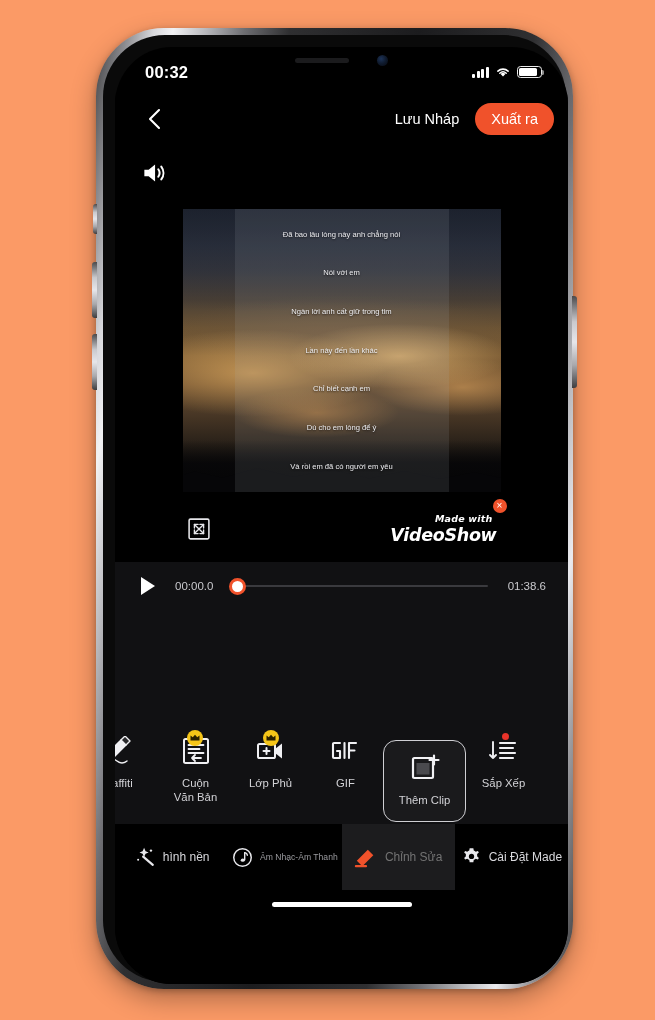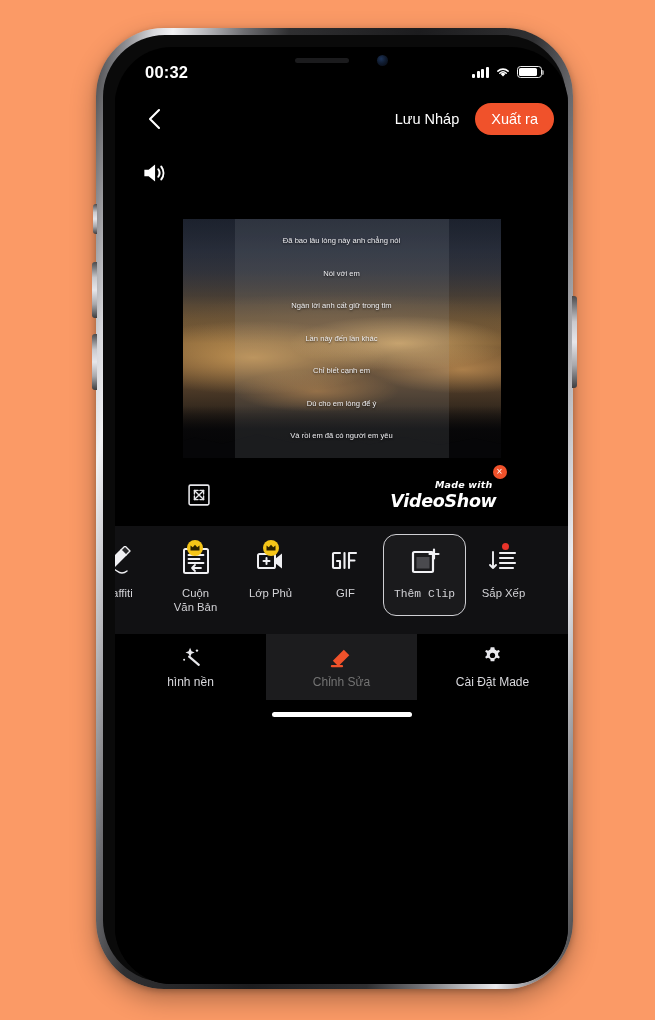--- a/index.html
+++ b/index.html
@@ -205,24 +205,23 @@
 
   
   .preview-wrap {
     display: flex;
     justify-content: center;
     margin-top: 8px;
   }
   .preview {
     position: relative;
     width: 318px;
-    height: 239px;
+    height: 283px;
     overflow: hidden;
     background: #0b0a0d;
-    margin-top: 10px;
   }
   .preview-bg {
     position: absolute;
     inset: 0;
     background:
       radial-gradient(ellipse 60% 22% at 22% 58%, rgba(255,196,110,0.55) 0%, rgba(255,170,70,0.0) 70%),
       radial-gradient(ellipse 48% 16% at 68% 52%, rgba(255,206,130,0.60) 0%, rgba(255,180,90,0.0) 72%),
       radial-gradient(ellipse 40% 14% at 88% 63%, rgba(255,190,110,0.45) 0%, rgba(255,170,80,0.0) 72%),
       radial-gradient(ellipse 35% 12% at 42% 72%, rgba(255,175,85,0.40) 0%, rgba(255,160,70,0.0) 74%),
       radial-gradient(ellipse 70% 18% at 50% 44%, rgba(120,95,70,0.45) 0%, rgba(60,48,40,0.0) 76%),
@@ -440,23 +439,22 @@
     font-size: 11.3px;
     text-align: center;
     line-height: 1.22;
     white-space: pre-line;
   }
   .tool.selected {
     border: 1.4px solid #cfcfd3;
     border-radius: 13px;
     background: #1a1a1c;
     padding: 10px 0 13px 0;
-    margin-top: 2px;
+    margin-top: 18px;
     width: 83px;
-    font-family: Liberation Mono, monospace;
   }
   .crown {
     position: absolute;
     right: 8px; top: -4px;
     width: 16px; height: 16px;
     border-radius: 50%;
     background: #F5C518;
     display: flex;
     align-items: center;
     justify-content: center;
@@ -472,21 +470,20 @@
   
   .bottom-nav {
     display: flex;
     align-items: stretch;
     background: #000;
     height: 66px;
   }
   .nav-item {
     flex: 1;
     display: flex;
-    flex-direction: column;
     align-items: center;
     justify-content: center;
     gap: 7px;
     cursor: pointer;
   }
   .nav-item.active { background: #1c1c1e; }
   .nav-ico { height: 22px; display: flex; align-items: center; justify-content: center; }
   .nav-label {
     font-size: 12px;
     color: #d8d8dc;
@@ -594,20 +591,34 @@
                 <path d="M7 7 h4 M7 7 v4 M17 17 h-4 M17 17 v-4 M17 7 h-4 M17 7 v4 M7 17 h4 M7 17 v-4" stroke="#e6e6ea" stroke-width="1.5" stroke-linecap="round"></path>
               </svg>
               <div class="watermark">
                 <div class="wm-made">Made with</div>
                 <div class="wm-brand">VideoShow</div>
                 <div class="wm-close">×</div>
               </div>
             </div>
           </div>
 
+          <div class="timeline-panel">
+            <div class="playbar">
+              <div class="play-btn">
+                <div class="play-tri"></div>
+              </div>
+              <div class="time-cur">00:00.0</div>
+              <div class="scrub">
+                <div class="scrub-track"></div>
+                <div class="scrub-knob"></div>
+              </div>
+              <div class="time-total">01:38.6</div>
+            </div>
+            <div class="clip-area"></div>
+          </div>
 
           <div class="tool-row">
 
             <div class="tool clipped">
               <div class="tool-ico">
                 <svg width="34" height="30" viewBox="0 0 34 30">
                   <path d="M4 17 L17 4 l5 5 L9 22 Z" fill="#f0f0f3" stroke="#f0f0f3" stroke-width="1.4" stroke-linejoin="round"></path>
                   <path d="M17 4 l5 5 l4 -4 l-5 -5 Z" fill="#2a2a2c" stroke="#f0f0f3" stroke-width="1.4" stroke-linejoin="round"></path>
                   <path d="M3 25 q5 -4 10 0 q5 4 10 0" stroke="#f0f0f3" stroke-width="1.4" fill="none" stroke-linecap="round"></path>
                 </svg>
@@ -691,20 +702,31 @@
                 <svg width="22" height="22" viewBox="0 0 24 24">
                   <path d="M11 2 l1.6 3.6 L16 7 l-3.4 1.4 L11 12 l-1.6 -3.6 L6 7 l3.4 -1.4 Z" fill="#e8e8ec"></path>
                   <path d="M10 11.5 L20.5 20.5" stroke="#e8e8ec" stroke-width="2.4" stroke-linecap="round"></path>
                   <circle cx="18.5" cy="5" r="1.3" fill="#e8e8ec"></circle>
                   <circle cx="4.5" cy="15" r="1.1" fill="#e8e8ec"></circle>
                 </svg>
               </div>
               <div class="nav-label">hình nền</div>
             </div>
 
+            <div class="nav-item">
+              <div class="nav-ico">
+                <svg width="21" height="21" viewBox="0 0 24 24">
+                  <circle cx="12" cy="12" r="10" stroke="#e8e8ec" stroke-width="1.7" fill="none"></circle>
+                  <path d="M14.5 6.5 v8.2" stroke="#e8e8ec" stroke-width="1.6" stroke-linecap="round"></path>
+                  <ellipse cx="12.3" cy="15" rx="2.3" ry="1.8" fill="#e8e8ec"></ellipse>
+                  <path d="M14.5 6.5 q3 0.8 3 3" stroke="#e8e8ec" stroke-width="1.6" fill="none" stroke-linecap="round"></path>
+                </svg>
+              </div>
+              <div class="nav-label small">Âm Nhạc-Âm Thanh</div>
+            </div>
 
             <div class="nav-item active">
               <div class="nav-ico">
                 <svg width="24" height="22" viewBox="0 0 26 24">
                   <path d="M3 16 L15 4 l6 6 L9 22 Z" fill="#F0522B"></path>
                   <path d="M2 22 h11" stroke="#F0522B" stroke-width="2.4" stroke-linecap="round"></path>
                 </svg>
               </div>
               <div class="nav-label">Chỉnh Sửa</div>
             </div>

